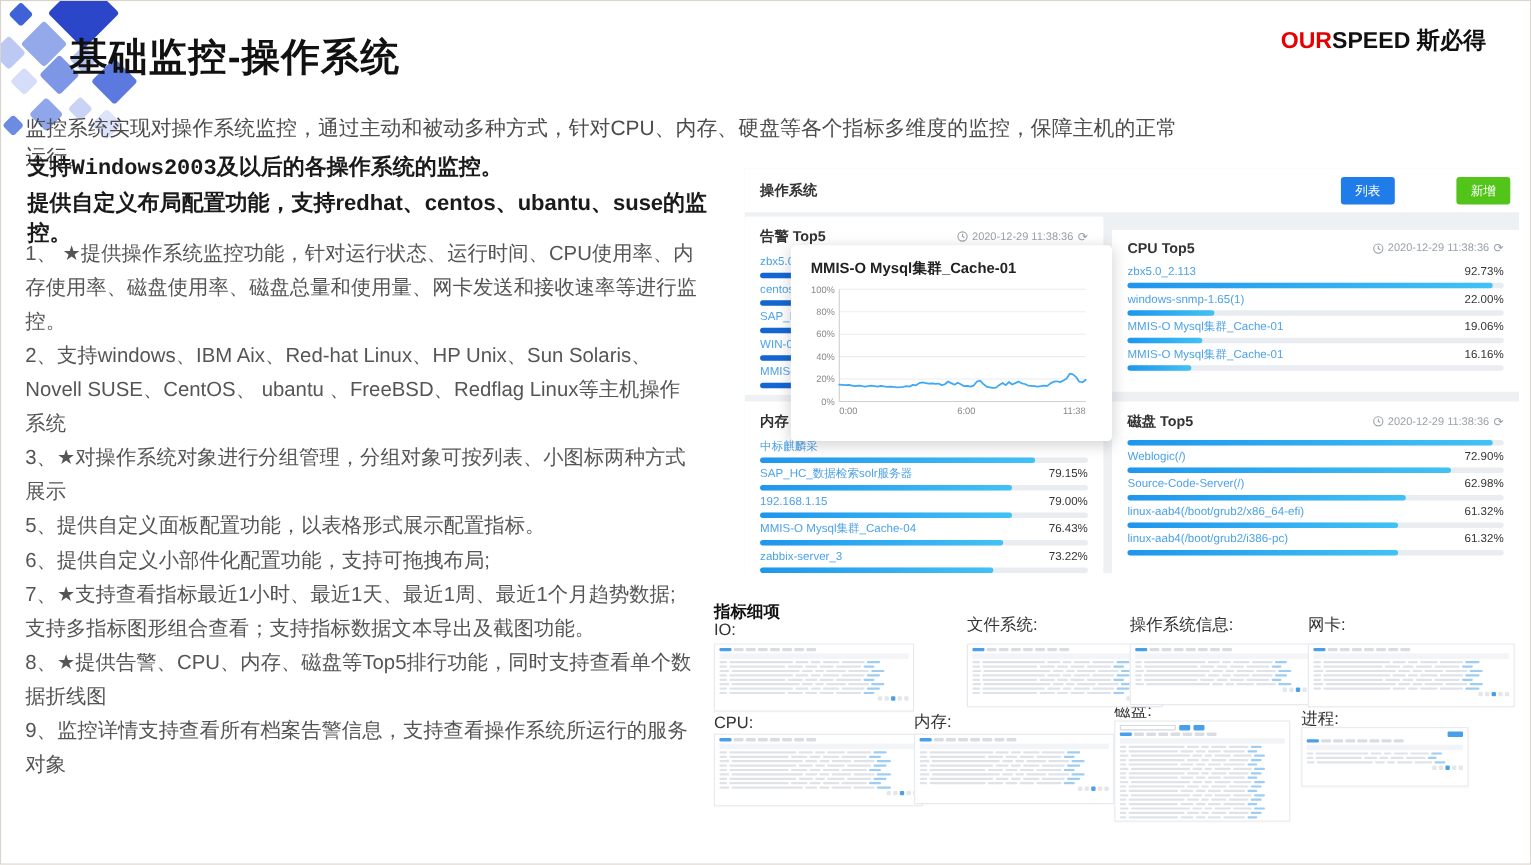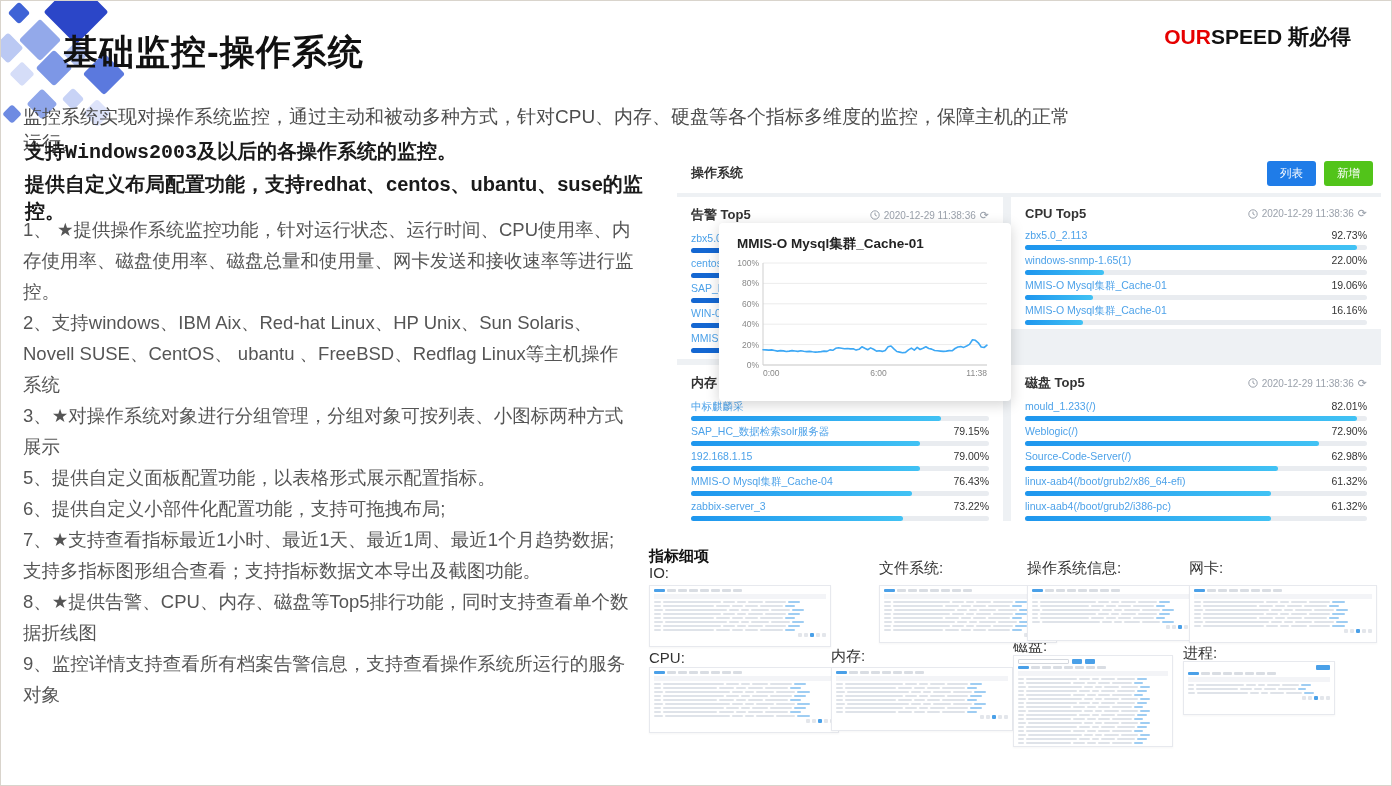--- a/index.html
+++ b/index.html
@@ -21,27 +21,27 @@
   .intro { position:absolute; left:22px; top:103px; width:1060px; font-size:19px; color:#4d4d4d; }
   .bold-line { position:absolute; left:24px; width:640px; font-size:20px; font-weight:700; color:#1a1a1a; }
   .bl1 { top:137px;font-family:Liberation Mono, monospace; } .bl2 { top:170px; }
   .features { position:absolute; left:22px; top:213px; width:612px; font-size:18.5px; color:#555;
               line-height:31px; }
   .features p { margin:0; }
 
   
   .dash { position:absolute; left:676px; top:152px; width:704px; height:368px; background:#eef1f4; }
   .dash-header { position:absolute; left:0; top:0; width:704px; height:40px; background:#fff;
-                 display:flex; align-items:center; }
+                 display:flex; align-items:center;gap:48px; }
   .dash-header .t { font-size:13px; font-weight:700; color:#333; margin-left:14px; flex:1; }
   .btn { font-size:11.5px; color:#fff; border:none; border-radius:3px; padding:5px 13px; margin-right:8px; cursor:pointer; }
 
   .panel { position:absolute; background:#fff; padding:9px 14px 6px; overflow:hidden; }
   .p-alert { left:0;   top:44px;  width:326px; height:162px; }
-  .p-cpu   { left:334px;top:44px; width:370px; height:132px; }
+  .p-cpu   { left:334px;top:56px; width:370px; height:147px; }
   .p-mem   { left:0;   top:212px; width:326px; height:156px; }
   .p-disk  { left:334px;top:212px; width:370px; height:156px; }
   .p-head { display:flex; align-items:center; justify-content:space-between; padding-bottom:4px; }
   .p-title { font-size:13px; font-weight:700; color:#333; }
   .p-meta { font-size:10px; color:#9aa1ab; display:flex; align-items:center; gap:4px; }
   .p-meta svg { display:block; }
   .refresh { font-size:11px; color:#9aa1ab; cursor:pointer; }
   .p-row { margin-top:4px; }
   .p-row .line1 { display:flex; justify-content:space-between; font-size:10.5px; line-height:13px; }
   .p-row .lbl { color:#4da2e9; white-space:nowrap; overflow:hidden; max-width:78%; cursor:pointer; }
@@ -292,24 +292,20 @@
         <span class="p-meta">
           <svg width="10" height="10" viewBox="0 0 10 10">
             <circle cx="5" cy="5" r="4.2" fill="none" stroke="#9aa1ab" stroke-width="1"></circle>
             <path d="M5 2.6 V5 L6.8 6" fill="none" stroke="#9aa1ab" stroke-width="1"></path>
           </svg>
           <span>2020-12-29 11:38:36</span>
           <span class="refresh">⟳</span>
         </span>
       </div>
       <div class="p-row">
-        <div class="line1">
-          <span class="lbl">mould_1.233(/)</span>
-          <span class="val">82.01%</span>
-        </div>
         <div class="track">
           <div class="fill" style="width: 97%;"></div>
         </div>
       </div>
       <div class="p-row">
         <div class="line1">
           <span class="lbl">Weblogic(/)</span>
           <span class="val">72.90%</span>
         </div>
         <div class="track">

